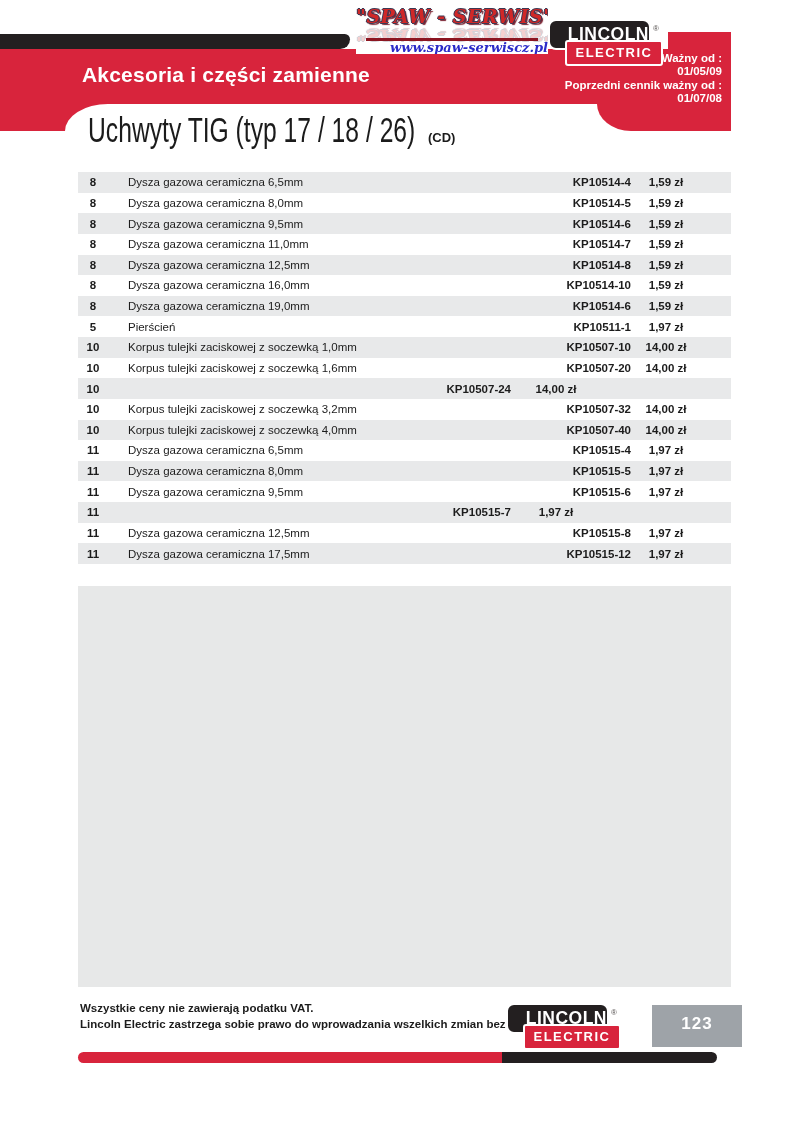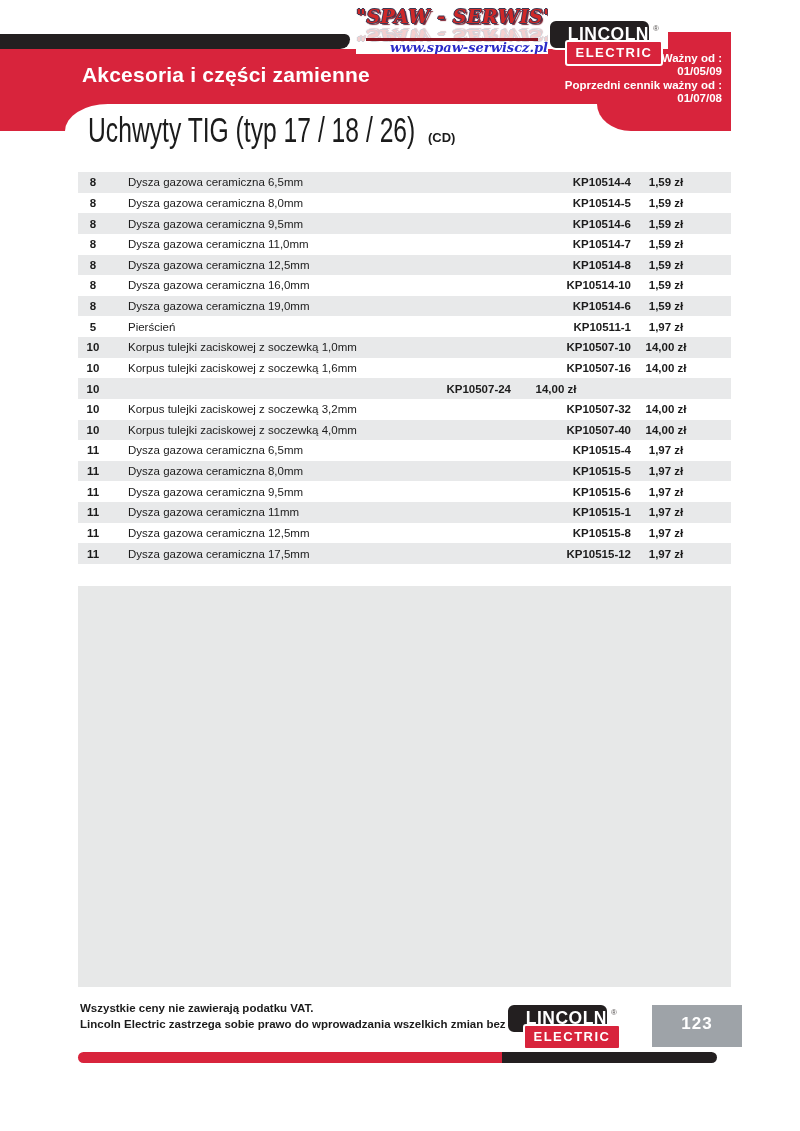--- a/index.html
+++ b/index.html
@@ -162,21 +162,21 @@
   </div>
     <div class="trow gray">
     <span class="c-num">10</span>
     <span class="c-desc">Korpus tulejki zaciskowej z soczewką 1,0mm</span>
     <span class="c-part">KP10507-10</span>
     <span class="c-price">14,00 zł</span>
   </div>
     <div class="trow">
     <span class="c-num">10</span>
     <span class="c-desc">Korpus tulejki zaciskowej z soczewką 1,6mm</span>
-    <span class="c-part">KP10507-16</span>
+    <span class="c-part">KP10507-20</span>
     <span class="c-price">14,00 zł</span>
   </div>
     <div class="trow gray">
     <span class="c-num">10</span>
     <span class="c-part">KP10507-24</span>
     <span class="c-price">14,00 zł</span>
   </div>
     <div class="trow">
     <span class="c-num">10</span>
     <span class="c-desc">Korpus tulejki zaciskowej z soczewką 3,2mm</span>
@@ -202,22 +202,21 @@
     <span class="c-price">1,97 zł</span>
   </div>
     <div class="trow">
     <span class="c-num">11</span>
     <span class="c-desc">Dysza gazowa ceramiczna 9,5mm</span>
     <span class="c-part">KP10515-6</span>
     <span class="c-price">1,97 zł</span>
   </div>
     <div class="trow gray">
     <span class="c-num">11</span>
-    <span class="c-desc">Dysza gazowa ceramiczna 11mm</span>
-    <span class="c-part">KP10515-1</span>
+    <span class="c-part">KP10515-7</span>
     <span class="c-price">1,97 zł</span>
   </div>
     <div class="trow">
     <span class="c-num">11</span>
     <span class="c-desc">Dysza gazowa ceramiczna 12,5mm</span>
     <span class="c-part">KP10515-8</span>
     <span class="c-price">1,97 zł</span>
   </div>
     <div class="trow gray">
     <span class="c-num">11</span>

